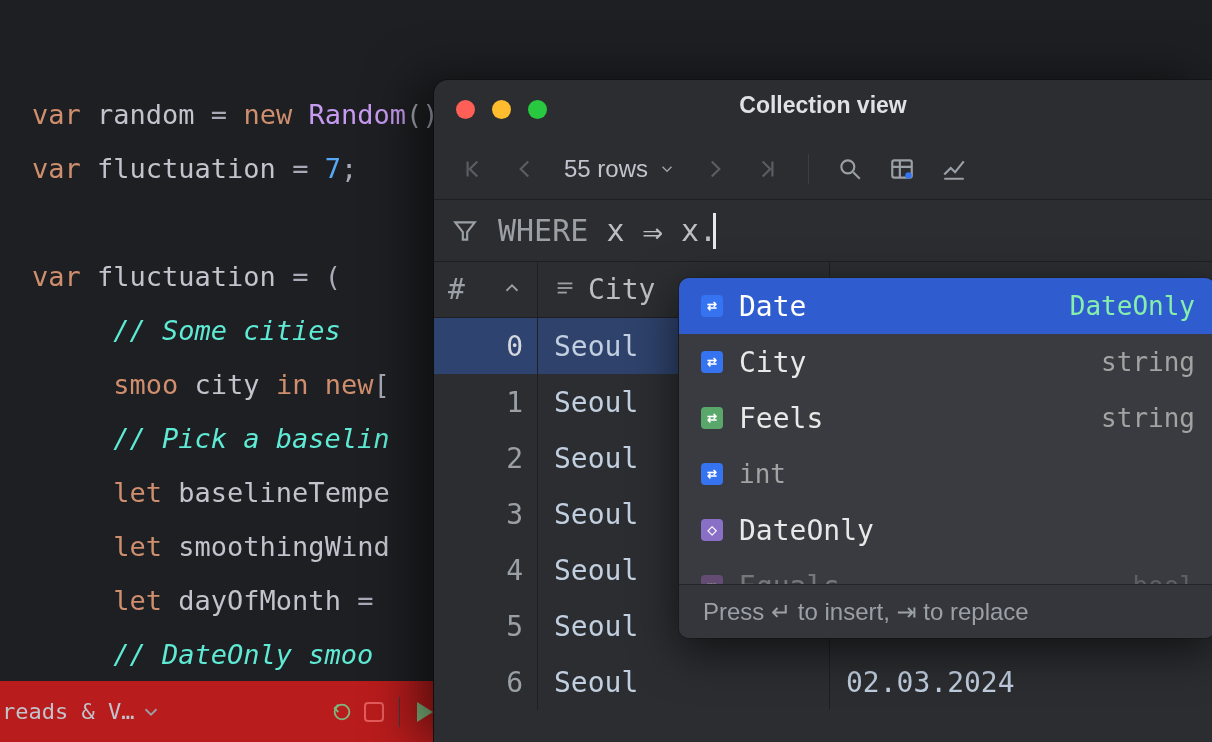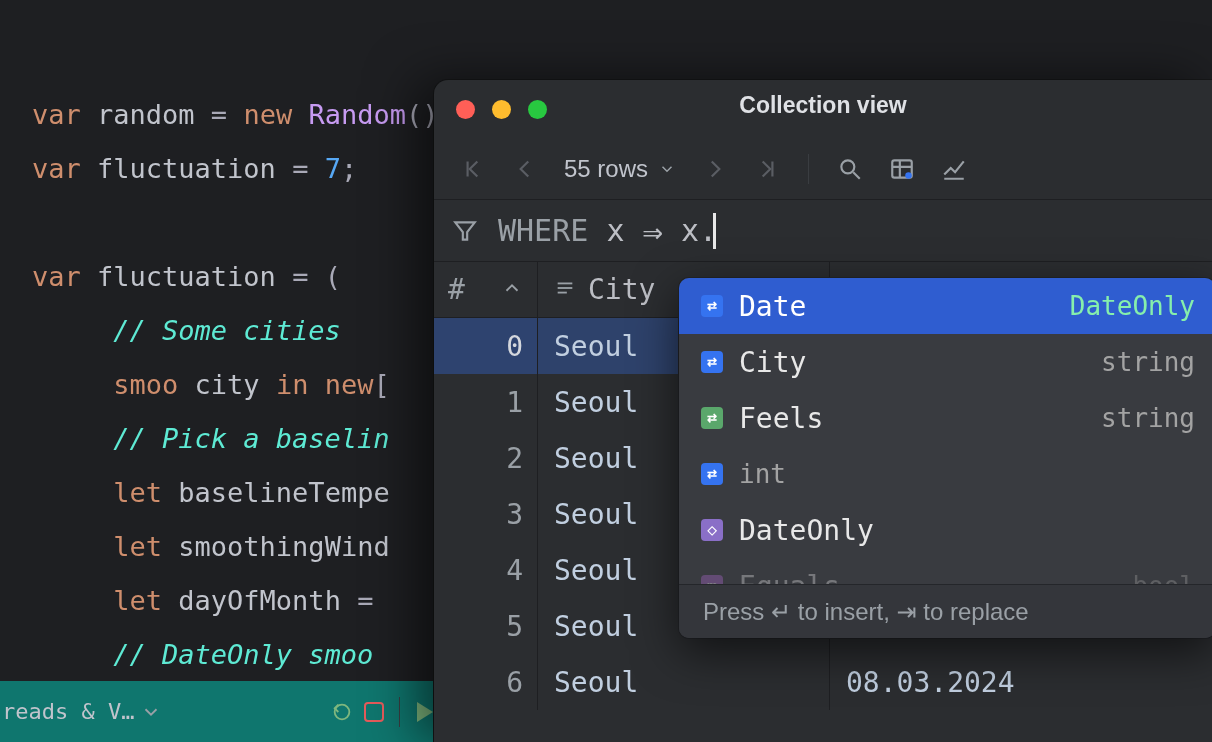--- a/index.html
+++ b/index.html
@@ -30,21 +30,21 @@
   .punc { color: #a9a9b7; }
   .comm { color: #5eead4; font-style: italic; }
   .hint { color: #606366; font-style: italic; }
   .eq   { color: #a9a9b7; }
 
   
   .debugbar {
     position: absolute;
     left: 0; bottom: 0;
     height: 62px; width: 440px;
-    background: #0f766e;
+    background: #b91c1c;
     border-top: 1px solid #1e1f22;
     display: flex;
     align-items: center;
     padding-left: 2px;
     gap: 2px;
     font-size: 22px;
     color: #c1c4cc;
     text-align: center;
   }
   .debugbar .dropdown-label { flex: 0 0 auto; max-width: 150px; overflow:hidden; text-overflow: clip; white-space:nowrap;}
@@ -350,21 +350,21 @@
         <div class="cell-date"></div>
       </div>
       <div class="row">
         <div class="cell-idx">5</div>
         <div class="cell-city">Seoul</div>
         <div class="cell-date">09.03.2024</div>
       </div>
       <div class="row">
         <div class="cell-idx">6</div>
         <div class="cell-city">Seoul</div>
-        <div class="cell-date">08.03.2024</div>
+        <div class="cell-date">02.03.2024</div>
       </div>
     </div>
   </div>
 </div>
 
 <div class="popup">
   <div class="popup-item selected">
     <span class="pi-icon">
         <span class="fi-box fi-blue">⇄</span>
       </span>

